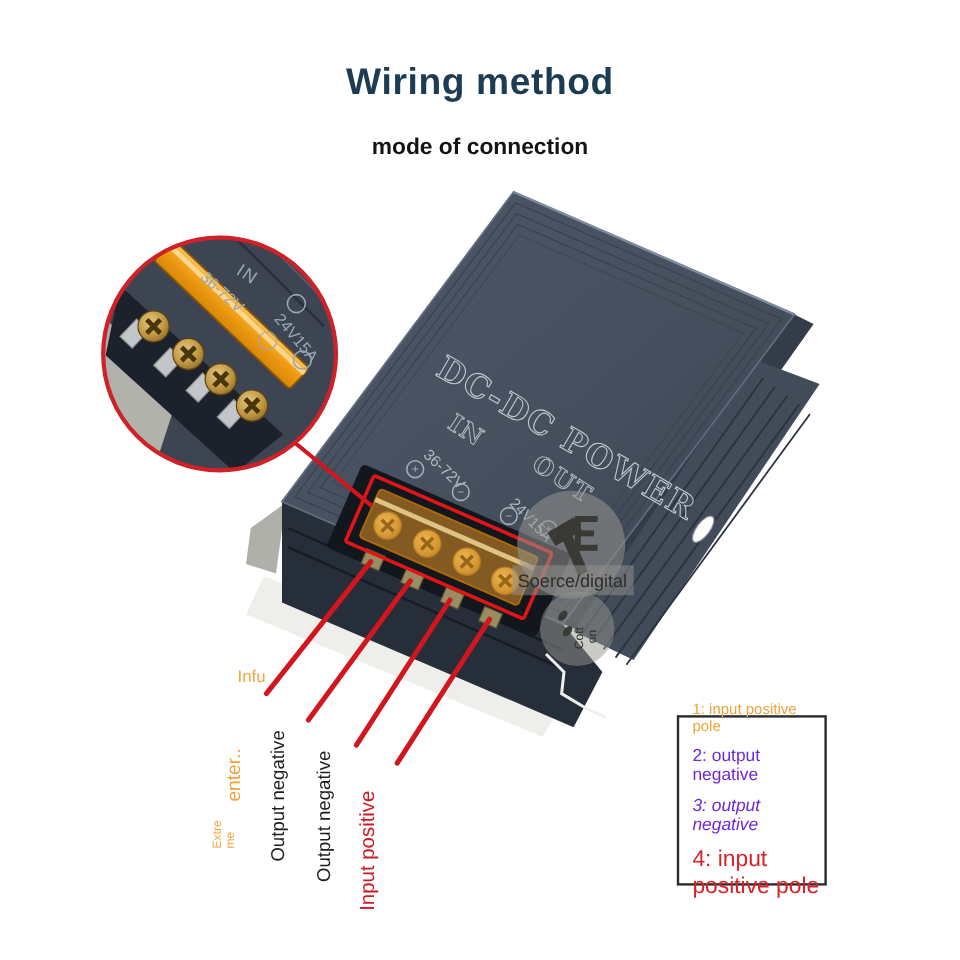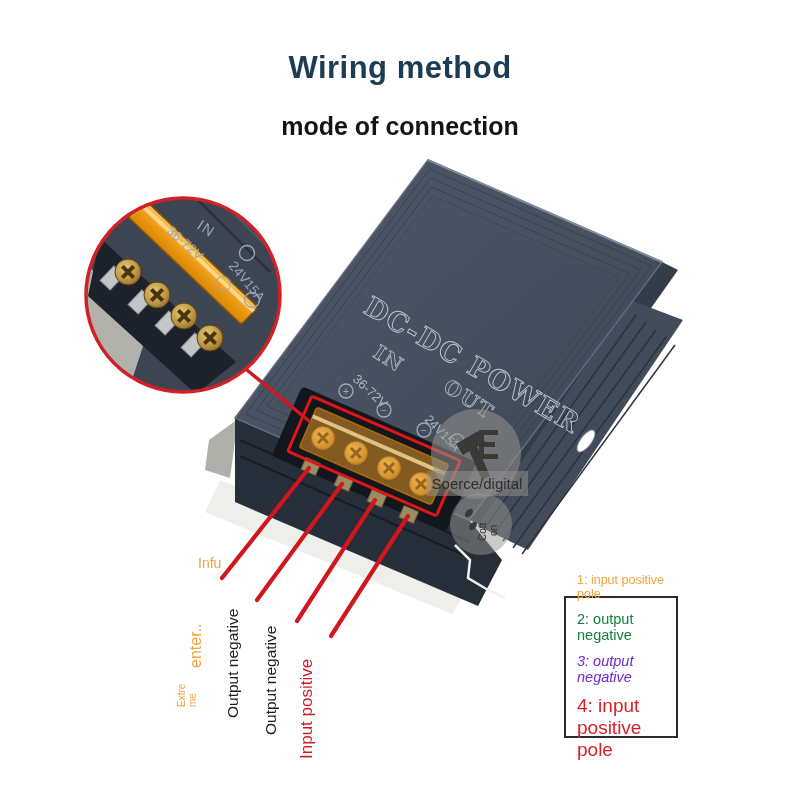--- a/index.html
+++ b/index.html
@@ -1,33 +1,33 @@
 <!DOCTYPE html>
 <html><head>
 <meta charset="utf-8">
 <style>
   html,body{margin:0;padding:0;background:#fff;}
   .page{position:relative;width:800px;height:800px;overflow:hidden;background:#ffffff;
         font-family:"Liberation Sans",sans-serif;}
   .title{position:absolute;top:50px;left:0;width:100%;text-align:center;
          font-size:31px;font-weight:600;color:#1b3c52;letter-spacing:.5px;}
   .subtitle{position:absolute;top:112px;left:0;width:100%;text-align:center;
-            font-size:25px;font-weight:700;color:#141414;}
+            font-size:19px;font-weight:700;color:#141414;}
   .scene{position:absolute;left:0;top:0;width:800px;height:800px;}
   
   .cl{position:absolute;white-space:nowrap;line-height:1.05;}
   .rot{transform:rotate(-90deg);transform-origin:0 100%;}
   .cl-infu{left:198px;top:556px;font-size:14px;}
   .cl-enter{left:204px;top:651px;font-size:16px;line-height:17px;}
   .cl-extre{left:198px;top:686px;font-size:10px;line-height:10.5px;}
   .cl-on1{left:241px;top:702px;font-size:15.5px;line-height:16px;}
   .cl-on2{left:279px;top:719px;font-size:15.5px;line-height:16px;}
   .cl-ip{left:316px;top:741px;font-size:17px;line-height:18px;}
   
-  .legend{position:absolute;left:564px;top:596px;width:114px;height:142px;
+  .legend{position:absolute;left:564px;top:596px;width:125px;height:142px;
           border:2px solid #2b2b2b;background:#fff;box-sizing:border-box;
           display:flex;flex-direction:column;justify-content:center;gap:10px;
           padding:4px 0 4px 11px;}
   .legend .li{font-size:19px;}
   .legend .li:nth-child(1){font-size:12.5px;}
   .legend .li:nth-child(2),.legend .li:nth-child(3){font-size:14.5px;}
   
   .engrave-big{font-family:"DejaVu Serif",serif;font-weight:bold;
                fill:none;stroke:#bfc8d4;stroke-width:.9px;}
   .engrave-mid{font-family:"DejaVu Serif",serif;font-weight:bold;
@@ -261,18 +261,18 @@
   <div class="cl rot cl-extre" style="color: rgb(240, 164, 60);">
     <div>Extre</div>
     <div>me</div>
   </div>
   <div class="cl rot cl-on1" style="color: rgb(28, 28, 28);">Output negative</div>
   <div class="cl rot cl-on2" style="color: rgb(28, 28, 28);">Output negative</div>
   <div class="cl rot cl-ip" style="color: rgb(206, 26, 36);">Input positive</div>
 
   <div class="legend">
     <div class="li" style="color: rgb(236, 164, 59);">1: input positive pole</div>
-    <div class="li" style="color: #15803d;">2: output negative</div>
+    <div class="li" style="color: #6d28d9;">2: output negative</div>
     <div class="li" style="color: #6d28d9; font-style: italic;">3: output negative</div>
     <div class="li" style="color: rgb(218, 33, 41);">4: input positive pole</div>
   </div>
 
 </div>
 
 </body></html>

